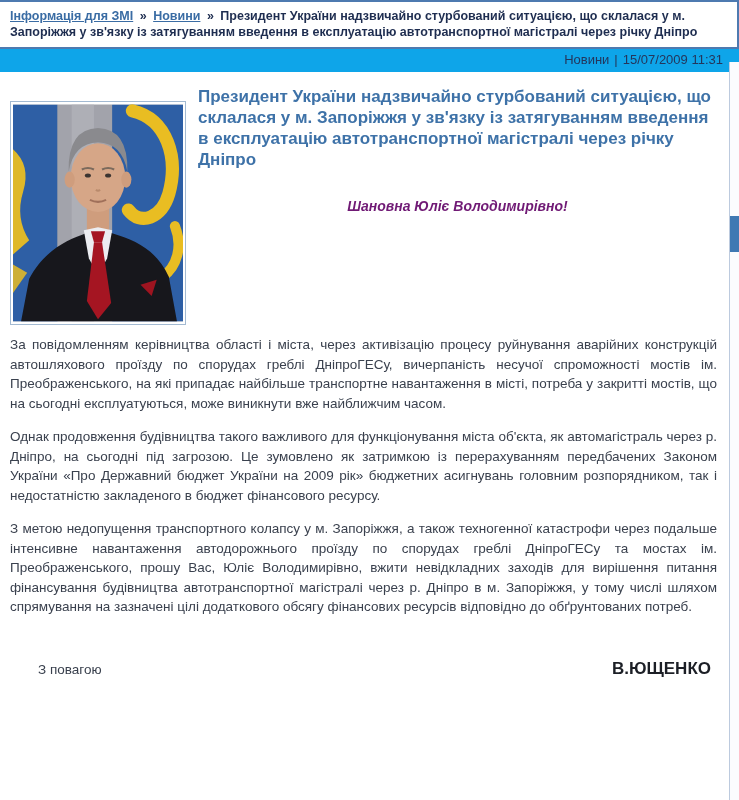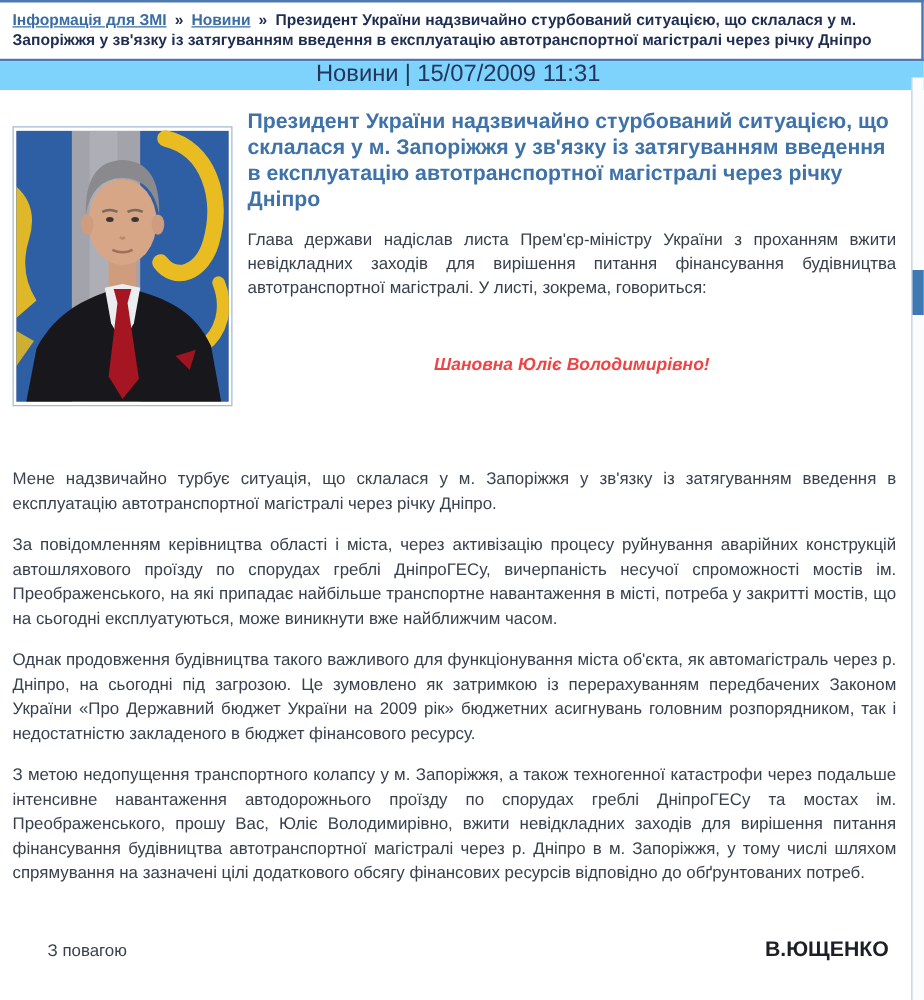--- a/index.html
+++ b/index.html
@@ -19,24 +19,24 @@
     padding:6px 10px 7px 10px;
     font-size:12.5px;font-weight:bold;line-height:16px;
     color:#1e2d50;
     background:#ffffff;
   }
   .breadcrumb a{color:#3a6ca4;text-decoration:underline;cursor:pointer;}
   .breadcrumb .sep{color:#1e2d50;padding:0 3px;}
 
   
   .meta-bar{
-    background:#7dd3fc;
+    background:#0ea5e9;
     color:#24365c;
-    font-size:19px;
-    text-align:center;
+    font-size:13px;
+    text-align:right;
     padding:3px 16px 4px 10px;
     line-height:16px;
   }
   .meta-bar .pipe{padding:0 5px;color:#24365c;}
 
   
   .content{padding:0 22px 0 10px;}
   .photo-frame{
     float:left;
     width:170px;height:218px;
@@ -52,24 +52,24 @@
     font-size:17px;font-weight:bold;line-height:21px;
     color:#3e72a8;
   }
   .lead{
     margin:0;
     font-size:13.5px;line-height:19px;
     text-align:justify;
     color:#39404c;
   }
   .salutation{
-    margin:44px 0 0 0;
+    margin:28px 0 0 0;
     text-align:center;
     font-size:14px;font-weight:bold;font-style:italic;
-    color:#ef4444;
+    color:#701a75;
     padding-left:12px;
   }
   .clear{clear:both;height:0;}
 
   .body-p{
     margin:0 0 14px 0;
     font-size:13.5px;line-height:19.5px;
     text-align:justify;
     color:#3a414e;
   }
@@ -142,27 +142,25 @@
         <path d="M88,64 Q94,61 100,64" stroke="#7b6a5c" stroke-width="2" fill="none"></path>
         <ellipse cx="74" cy="70" rx="3" ry="2" fill="#3c3430"></ellipse>
         <ellipse cx="94" cy="70" rx="3" ry="2" fill="#3c3430"></ellipse>
         <path d="M82,84 Q84,86 86,84" stroke="#b98a6c" stroke-width="2" fill="none"></path>
         <path d="M76,94 Q84,98 92,94" stroke="#a0705a" stroke-width="2" fill="none"></path>
       </svg>
     </div>
 
     <h1 class="headline">Президент України надзвичайно стурбований ситуацією, що склалася у м. Запоріжжя у зв'язку із затягуванням введення в експлуатацію автотранспортної магістралі через річку Дніпро</h1>
 
-    <p class="lead">Глава держави надіслав листа Прем'єр-міністру України з проханням вжити невідкладних заходів для вирішення питання фінансування будівництва автотранспортної магістралі. У листі, зокрема, говориться:</p>
 
     <p class="salutation">Шановна Юліє Володимирівно!</p>
 
     <div class="clear"></div>
 
-    <p class="body-p first">Мене надзвичайно турбує ситуація, що склалася у м. Запоріжжя у зв'язку із затягуванням введення в експлуатацію автотранспортної магістралі через річку Дніпро.</p>
     <p class="body-p">За повідомленням керівництва області і міста, через активізацію процесу руйнування аварійних конструкцій автошляхового проїзду по спорудах греблі ДніпроГЕСу, вичерпаність несучої спроможності мостів ім. Преображенського, на які припадає найбільше транспортне навантаження в місті, потреба у закритті мостів, що на сьогодні експлуатуються, може виникнути вже найближчим часом.</p>
     <p class="body-p">Однак продовження будівництва такого важливого для функціонування міста об'єкта, як автомагістраль через р. Дніпро, на сьогодні під загрозою. Це зумовлено як затримкою із перерахуванням передбачених Законом України «Про Державний бюджет України на 2009 рік» бюджетних асигнувань головним розпорядником, так і недостатністю закладеного в бюджет фінансового ресурсу.</p>
     <p class="body-p">З метою недопущення транспортного колапсу у м. Запоріжжя, а також техногенної катастрофи через подальше інтенсивне навантаження автодорожнього проїзду по спорудах греблі ДніпроГЕСу та мостах ім. Преображенського, прошу Вас, Юліє Володимирівно, вжити невідкладних заходів для вирішення питання фінансування будівництва автотранспортної магістралі через р. Дніпро в м. Запоріжжя, у тому числі шляхом спрямування на зазначені цілі додаткового обсягу фінансових ресурсів відповідно до обґрунтованих потреб.</p>
 
     <div class="closing-row">
       <span class="closing">З повагою</span>
       <span class="signature">В.ЮЩЕНКО</span>
     </div>
 
   </div>

